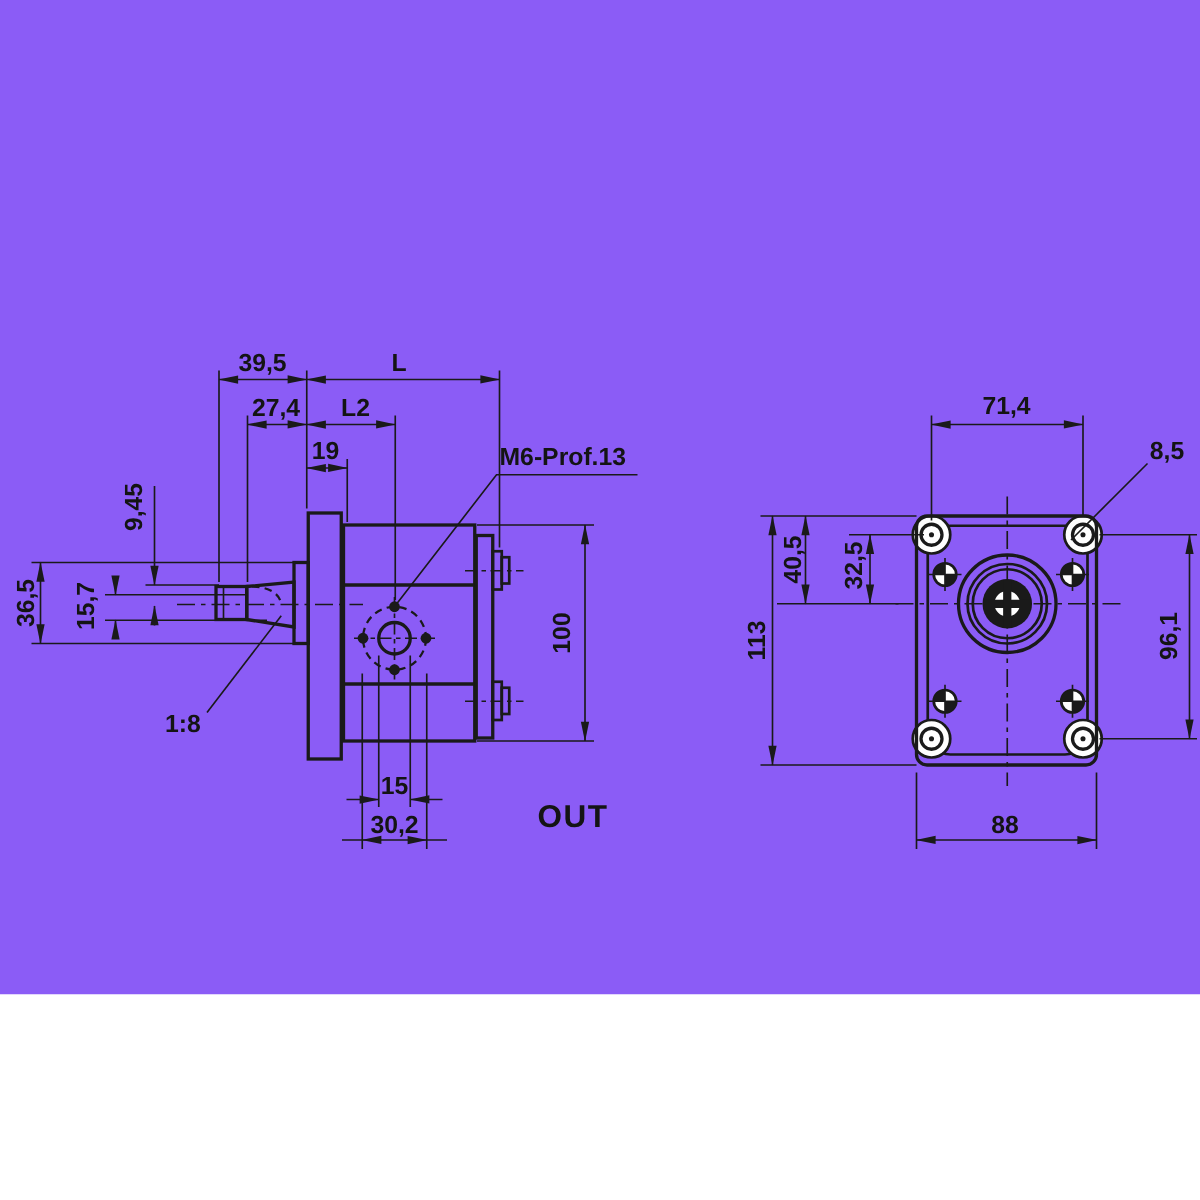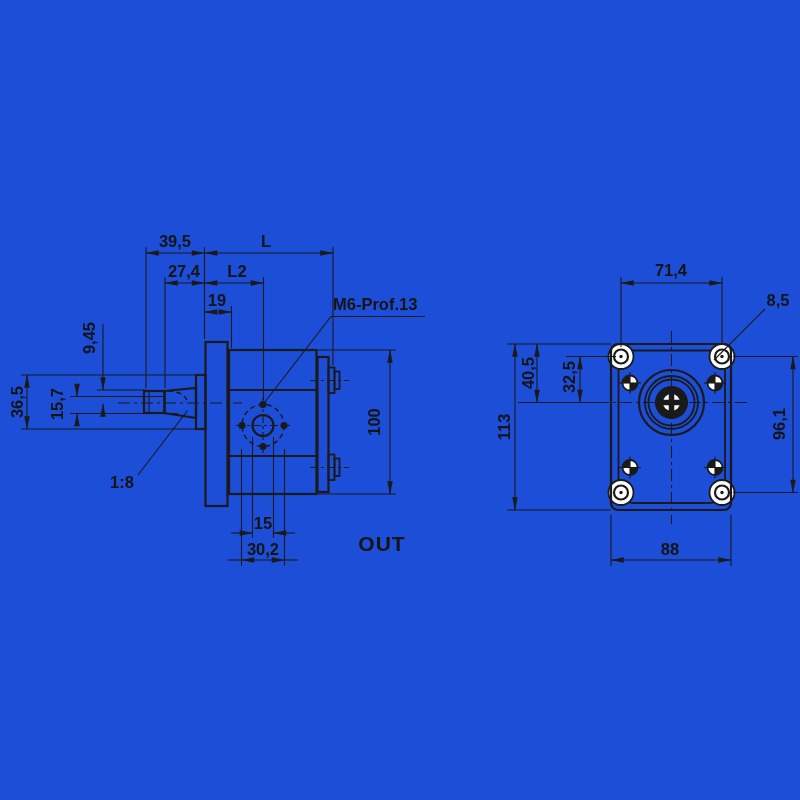--- a/index.html
+++ b/index.html
@@ -1,16 +1,16 @@
 <!DOCTYPE html>
 <html><head>
 <meta charset="utf-8">
 <style>
   html,body{margin:0;padding:0;background:#ffffff;}
-  .page{width:800px;height:800px;background:#1d4ed8;position:relative;overflow:hidden;}
+  .page{width:800px;height:663px;background:#8b5cf6;position:relative;overflow:hidden;}
   svg{display:block;}
   .p2{fill:none;stroke:#1a1a1a;stroke-width:2.2;stroke-linejoin:miter;stroke-linecap:butt;}
   .p18{fill:none;stroke:#1a1a1a;stroke-width:1.8;}
   .dim{fill:none;stroke:#1a1a1a;stroke-width:1.1;}
   .cl{fill:none;stroke:#1a1a1a;stroke-width:1.1;stroke-dasharray:12 4 3 4;}
   .clS{fill:none;stroke:#1a1a1a;stroke-width:1.1;stroke-dasharray:8 3 3 3;}
   .hid{fill:none;stroke:#1a1a1a;stroke-width:1.5;stroke-dasharray:5 3.5;}
   .ink{fill:#1a1a1a;}
   .wht{fill:#fefefe;}
   text{font-family:"Liberation Sans","DejaVu Sans",sans-serif;font-weight:bold;font-size:16.5px;fill:#141414;}

